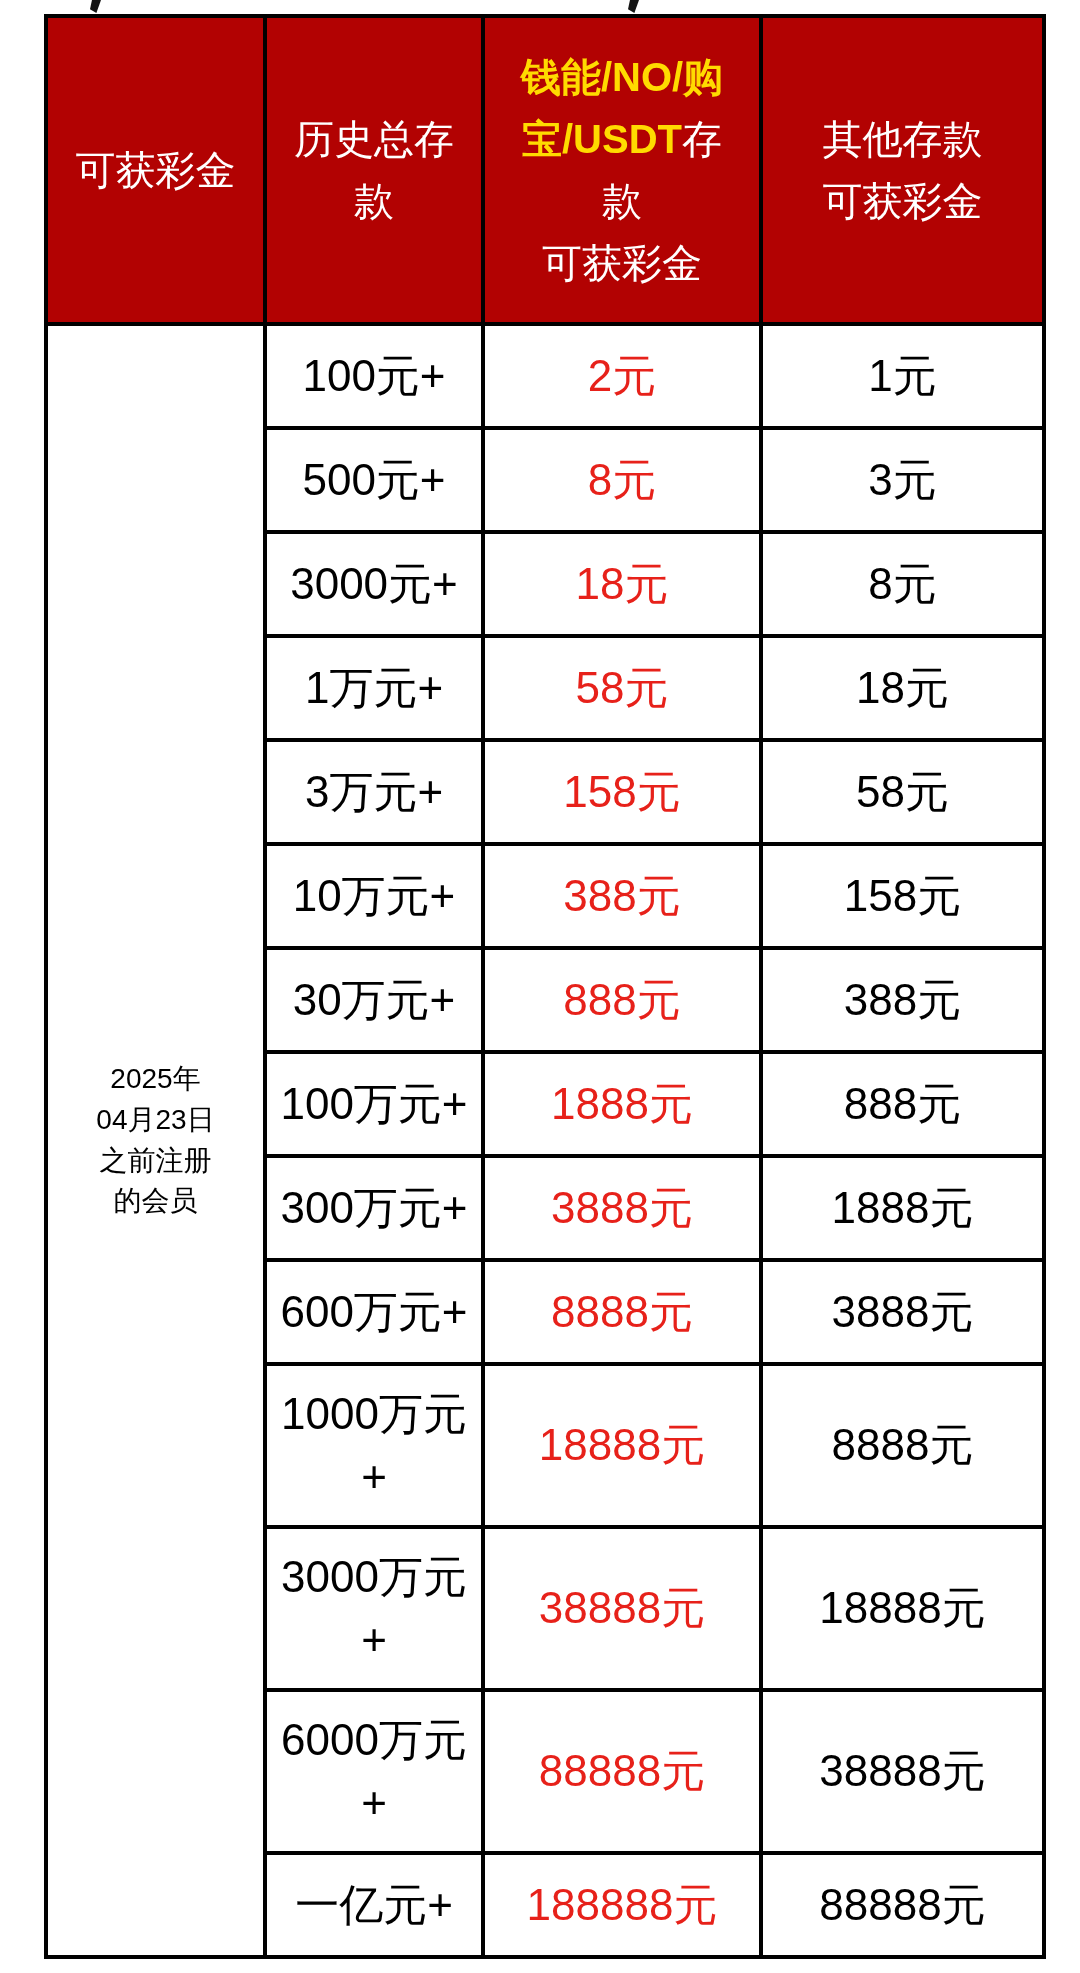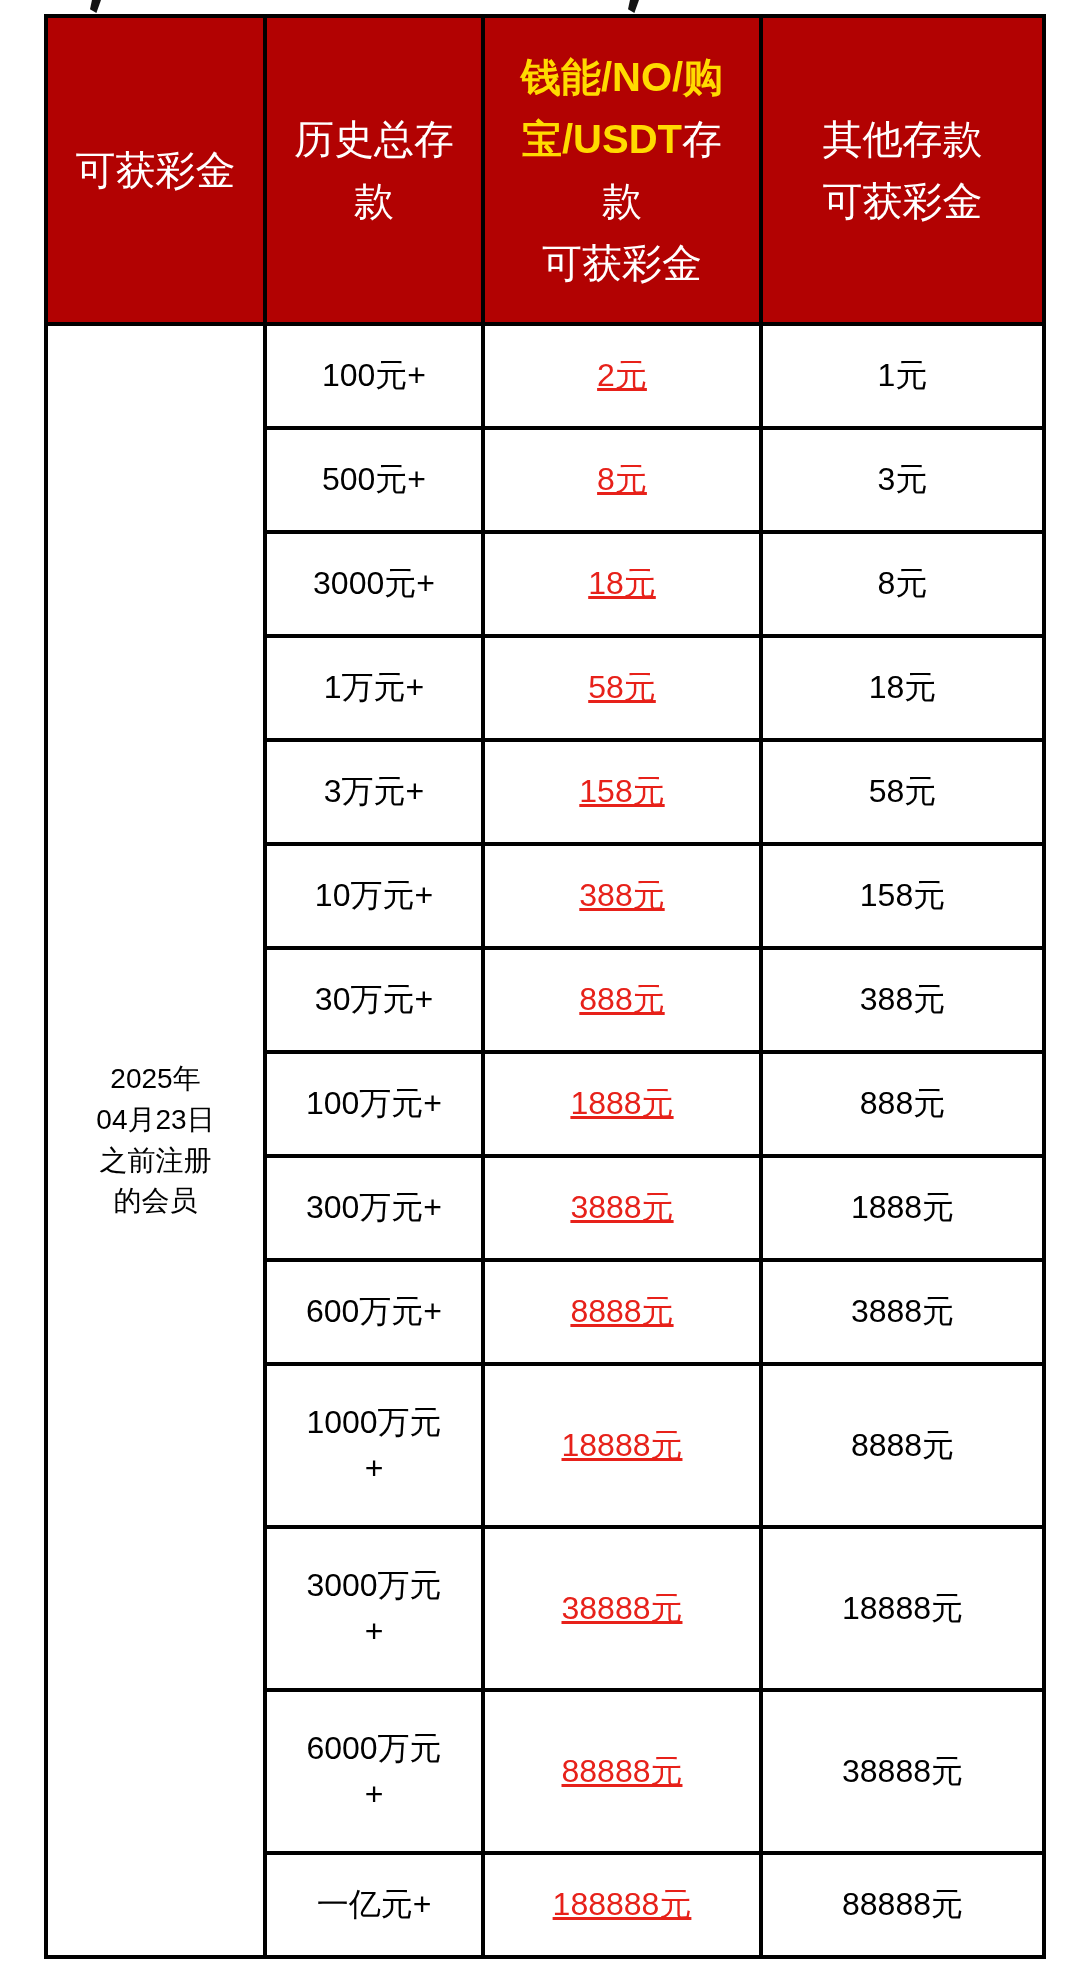--- a/index.html
+++ b/index.html
@@ -48,24 +48,24 @@
     font-size: 40px;
     line-height: 1.55;
   }
   .promo-table thead th .hl { color: var(--highlight-text, #ffdb00); font-weight: bold; }
 
   .promo-table tbody tr.normal { height: 104px; }
   .promo-table tbody tr.tall   { height: 163px; }
 
   .promo-table tbody td {
     color: var(--body-text, #000);
-    font-size: 32px;
+    font-size: 44px;
     line-height: 1.43;
   }
-  .promo-table td.usdt-bonus { color: var(--bonus-red, #e7211a); text-decoration: underline; }
+  .promo-table td.usdt-bonus { color: var(--bonus-red, #e7211a); }
   .promo-table td.member-cell { font-size: 28px; line-height: 1.45; }
 </style>
 </head>
 <body>
 
 <div class="page">
 
   <span class="artifact left"></span>
   <span class="artifact right"></span>
 

